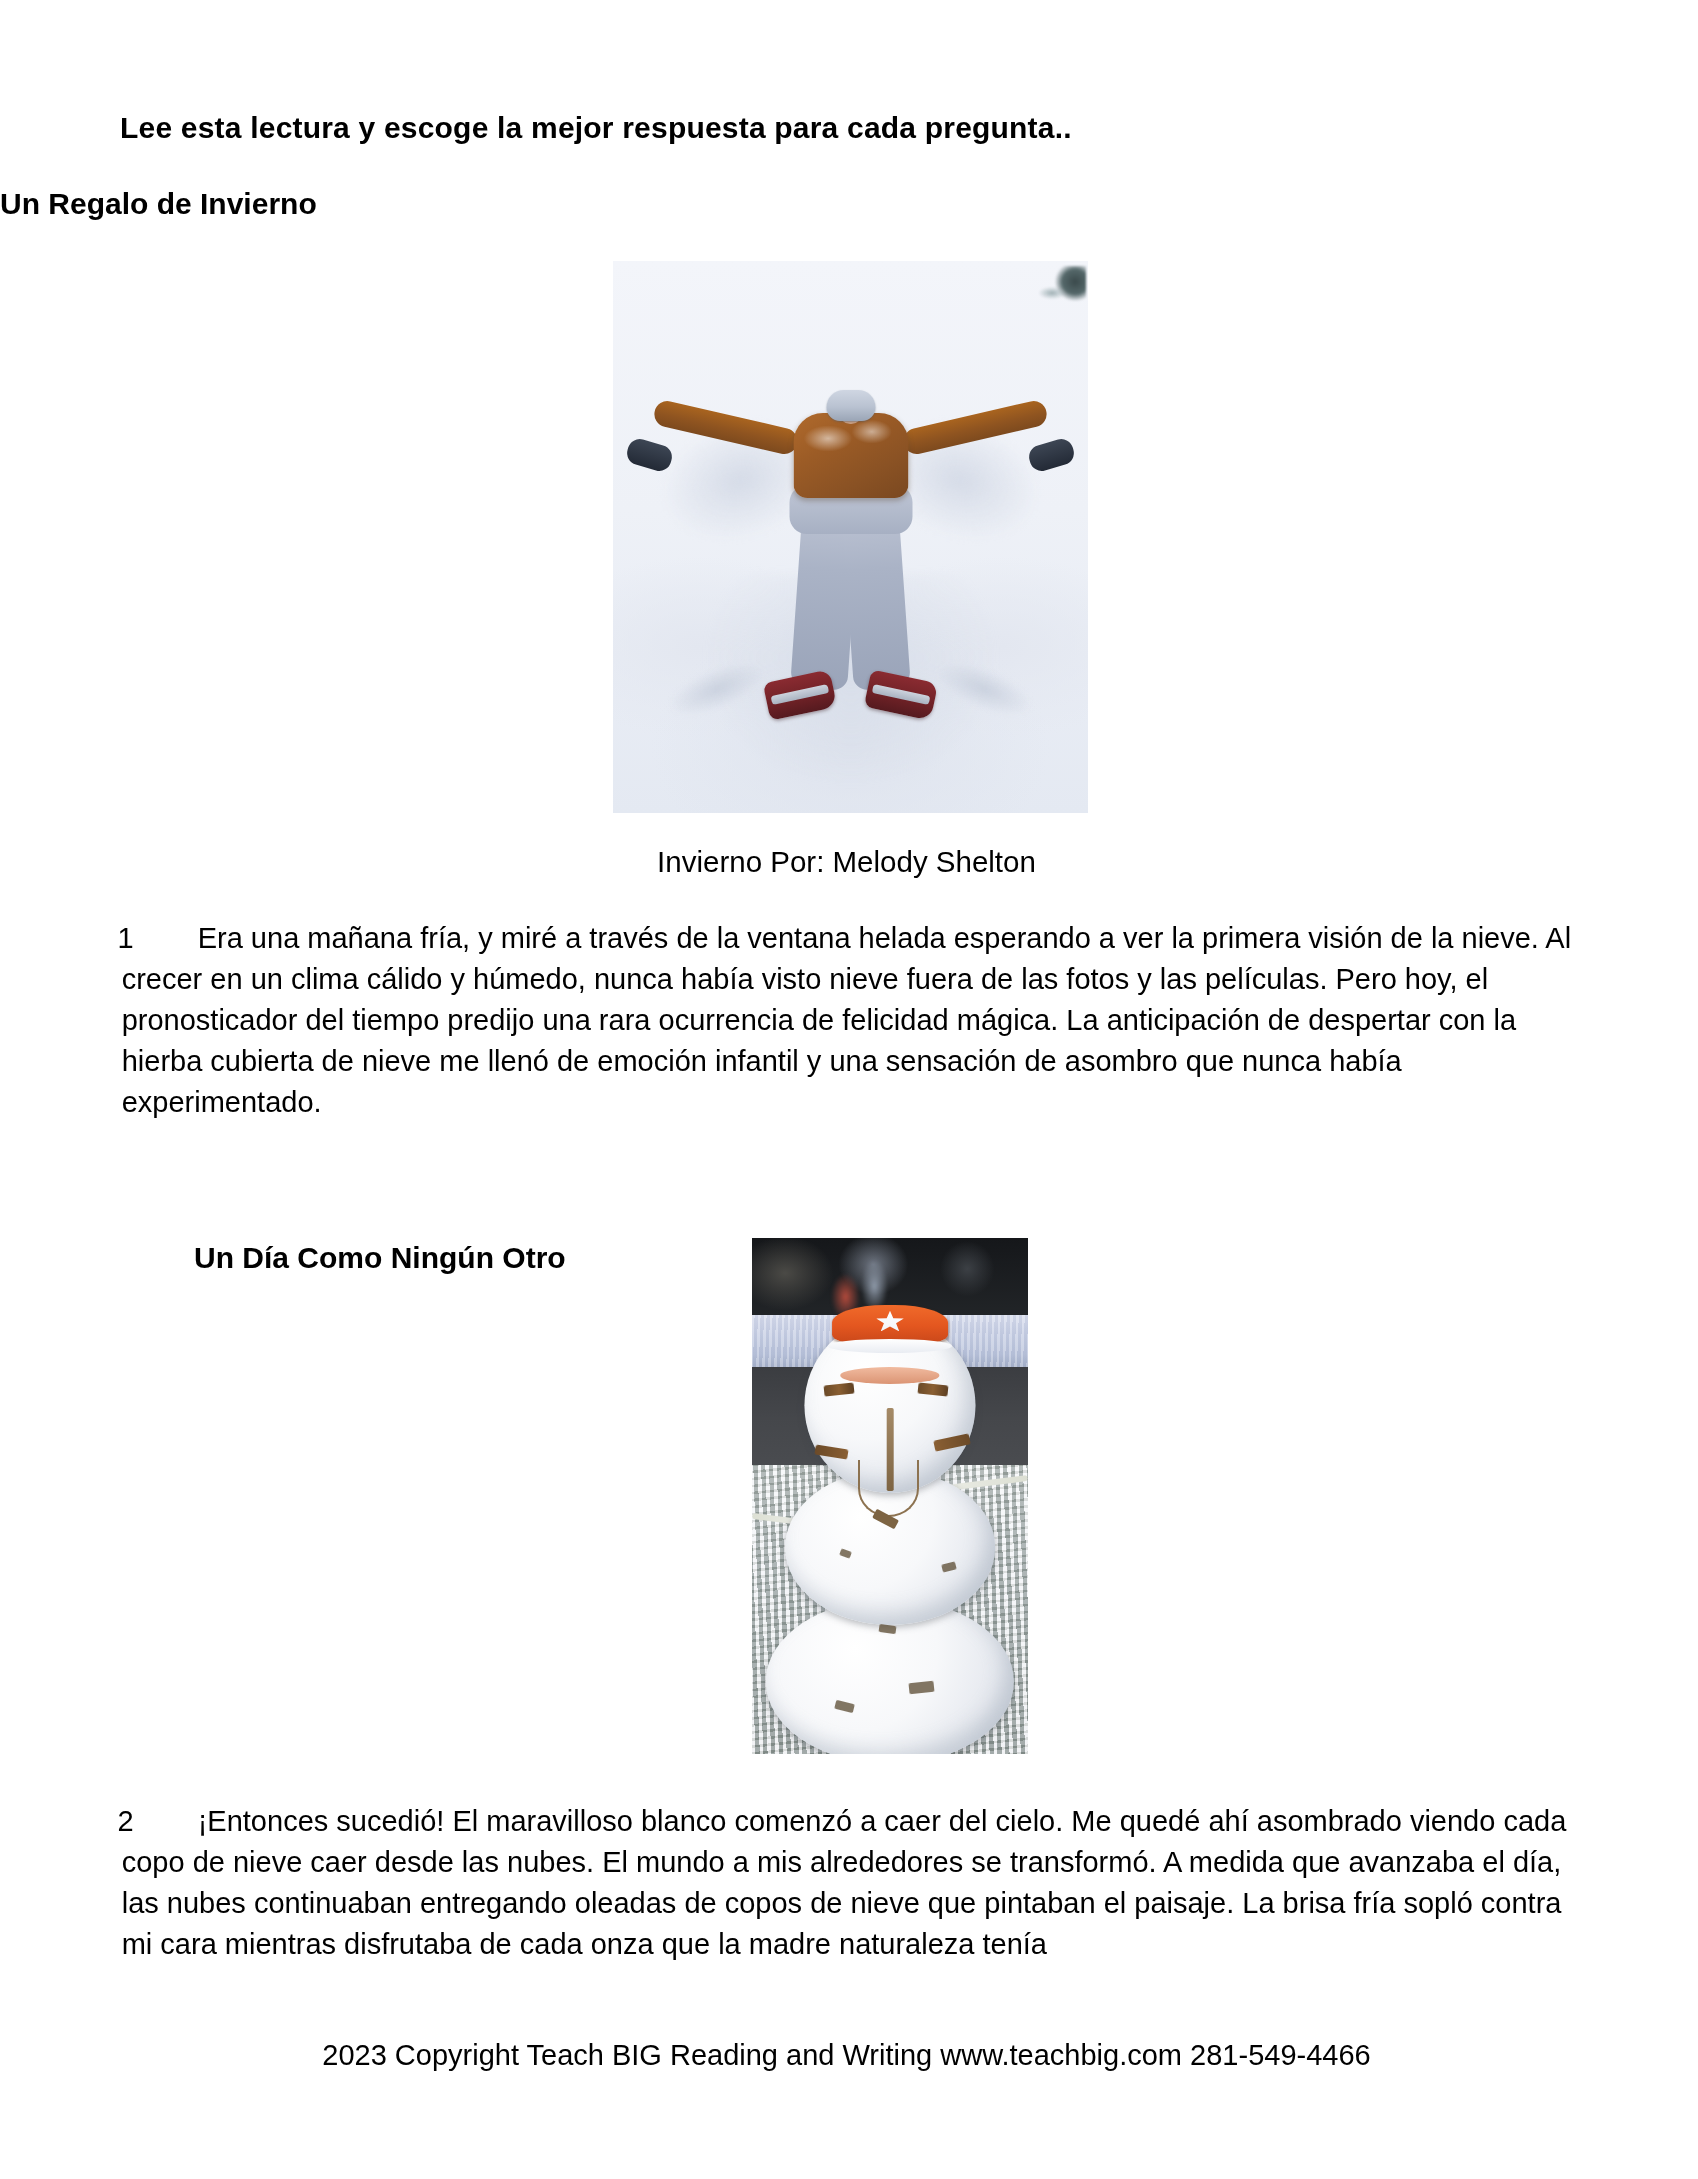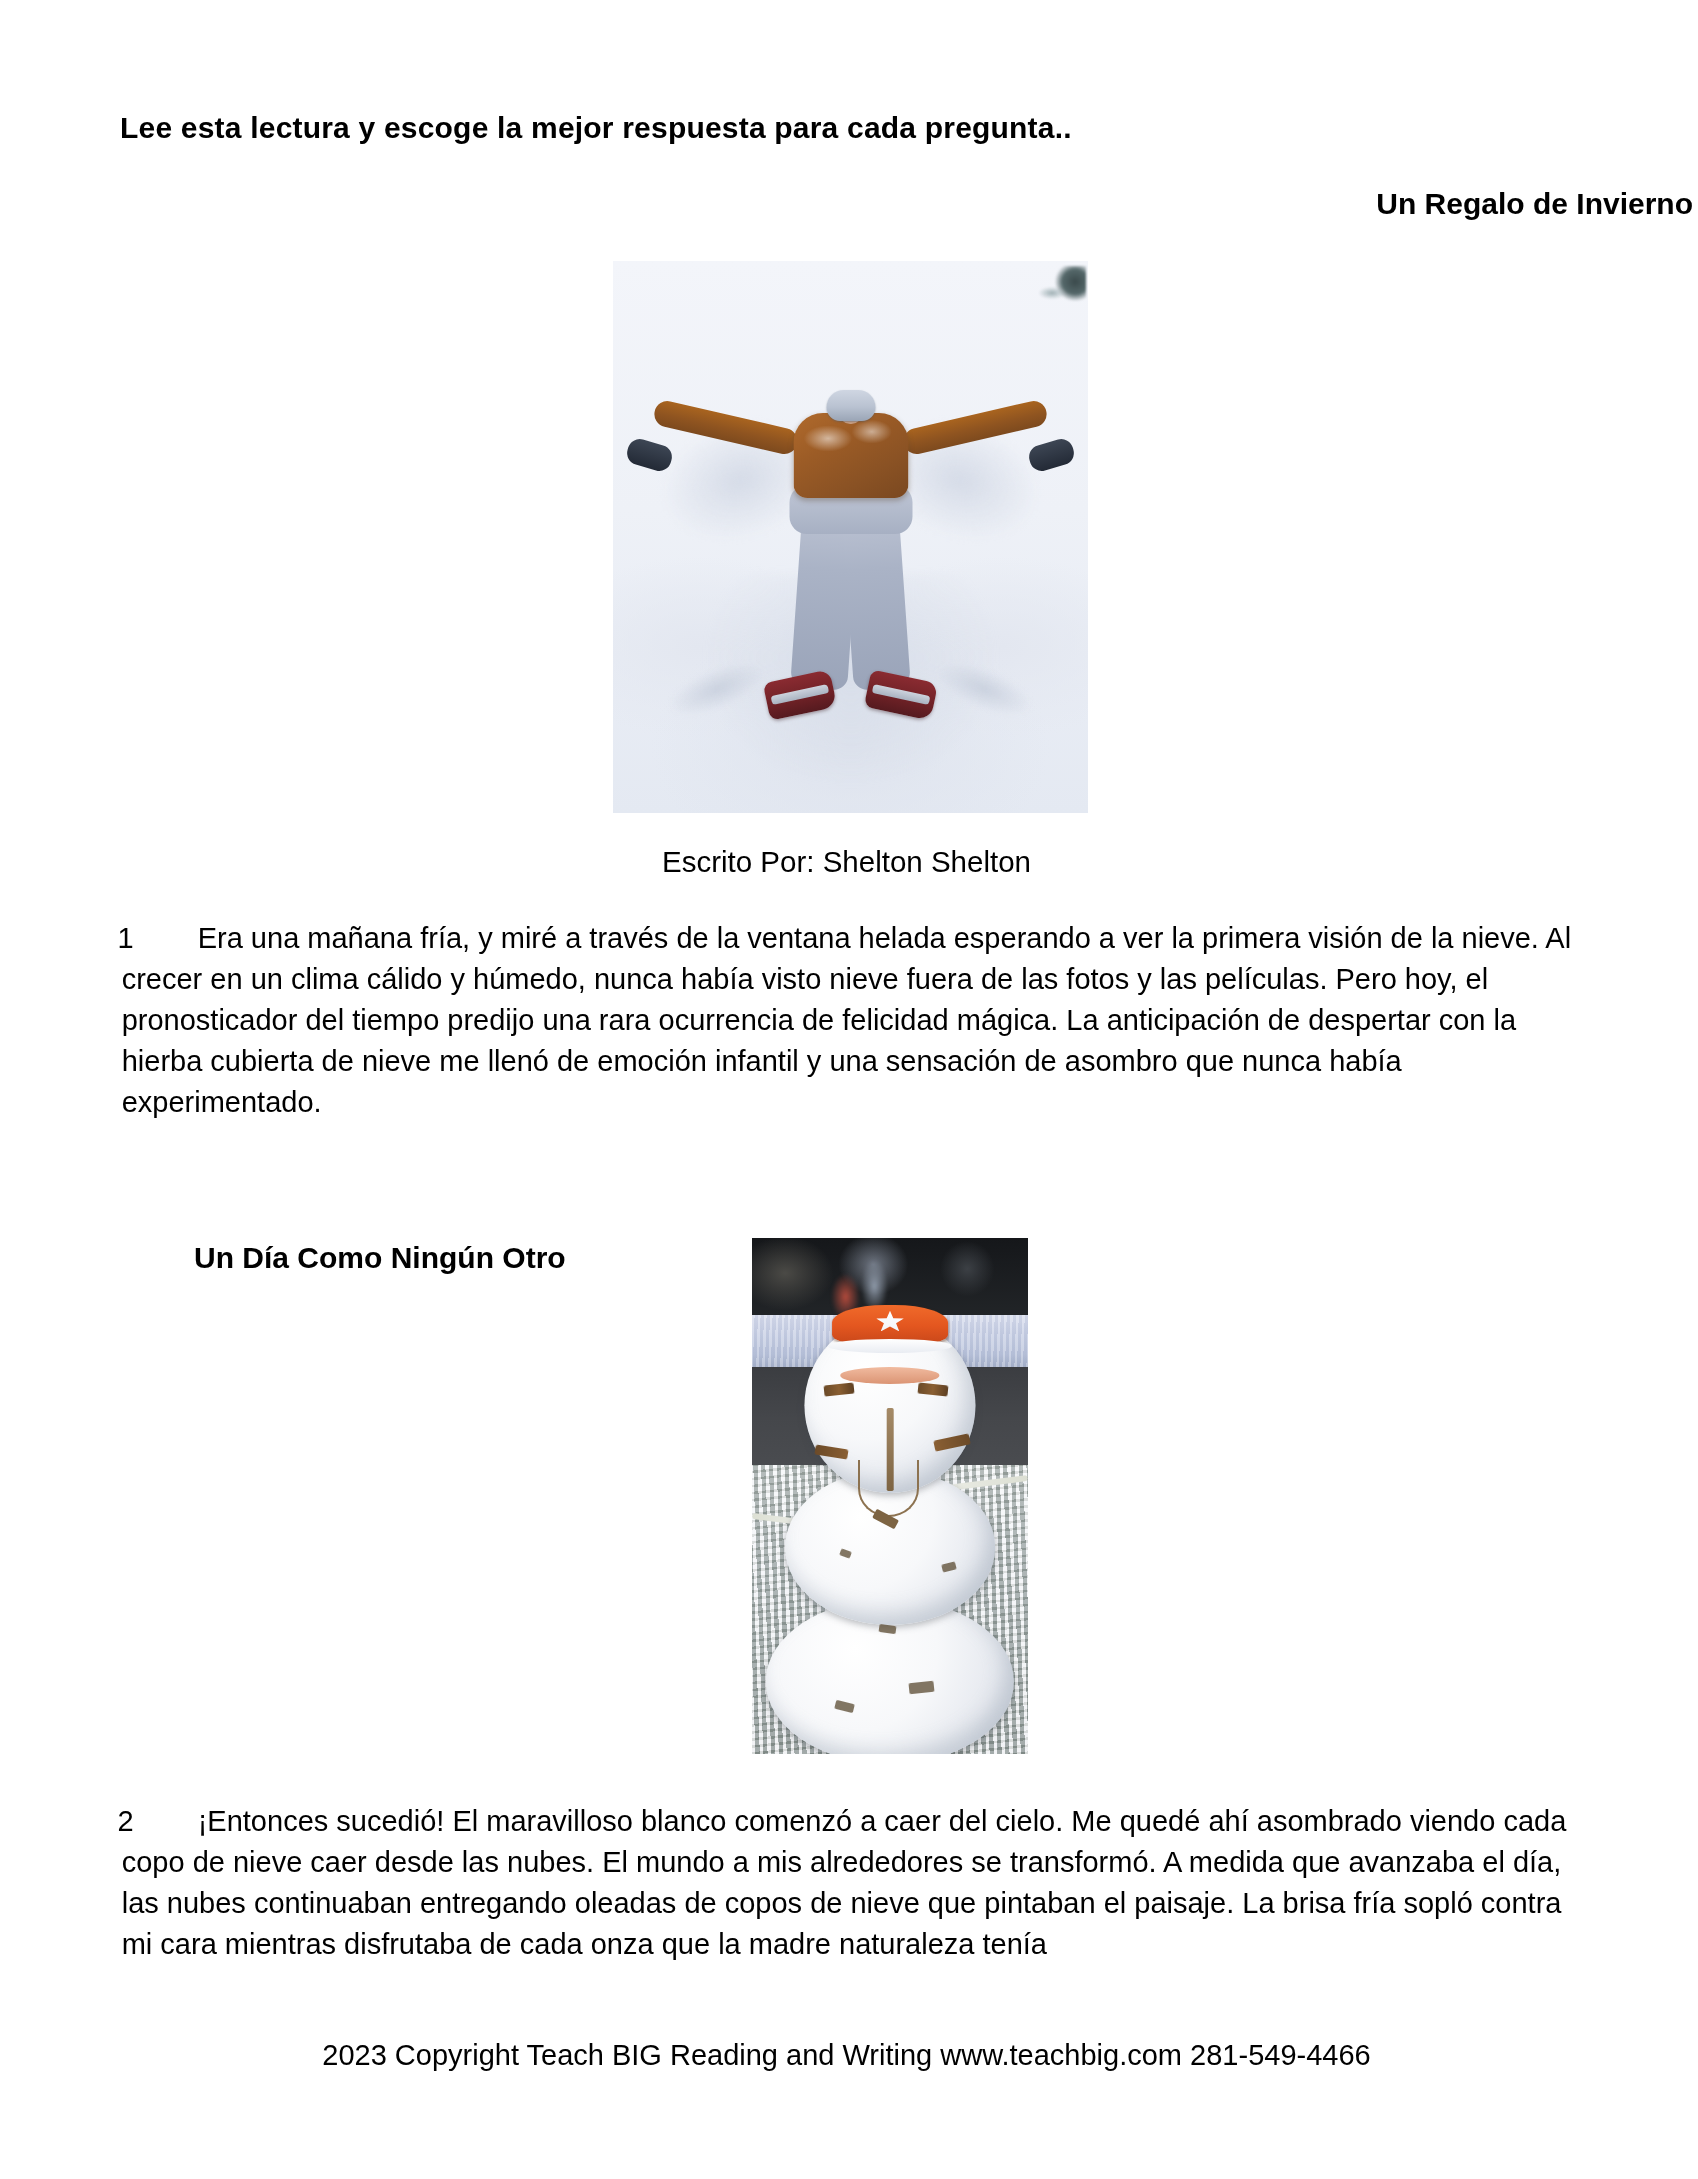--- a/index.html
+++ b/index.html
@@ -27,21 +27,21 @@
     font-size:30px;
     font-weight:bold;
     letter-spacing:0.2px;
     white-space:nowrap;
   }
 
   .story-title {
     position:absolute;
     left:0; right:0;
     top:187px;
-    text-align:right;
+    text-align:left;
     font-size:30px;
     font-weight:bold;
   }
 
   
   .fig-angel-wrap {
     position:absolute;
     left:613px;
     top:261px;
     width:475px;
@@ -393,21 +393,21 @@
       <div class="helmet"></div>
       <div class="boot left">
         <div class="strap"></div>
       </div>
       <div class="boot right">
         <div class="strap"></div>
       </div>
     </div>
   </div>
 
-  <div class="byline">Escrito Por: Shelton Shelton</div>
+  <div class="byline">Invierno Por: Melody Shelton</div>
 
   <div class="para" id="para-1">
     <span class="pnum">1</span>
     <span class="ptext">Era una mañana fría, y miré a través de la ventana helada esperando a ver la primera visión de la nieve.  Al crecer en un clima cálido y húmedo, nunca había visto nieve fuera de las fotos y las películas. Pero hoy, el pronosticador del tiempo predijo una rara ocurrencia de felicidad mágica. La anticipación de despertar con la hierba cubierta de nieve me llenó de emoción infantil y una sensación de asombro que nunca había experimentado.</span>
   </div>
 
   <div class="subhead">Un Día Como Ningún Otro</div>
 
   <div class="fig-snowman-wrap">
     <div class="snow-scene">

